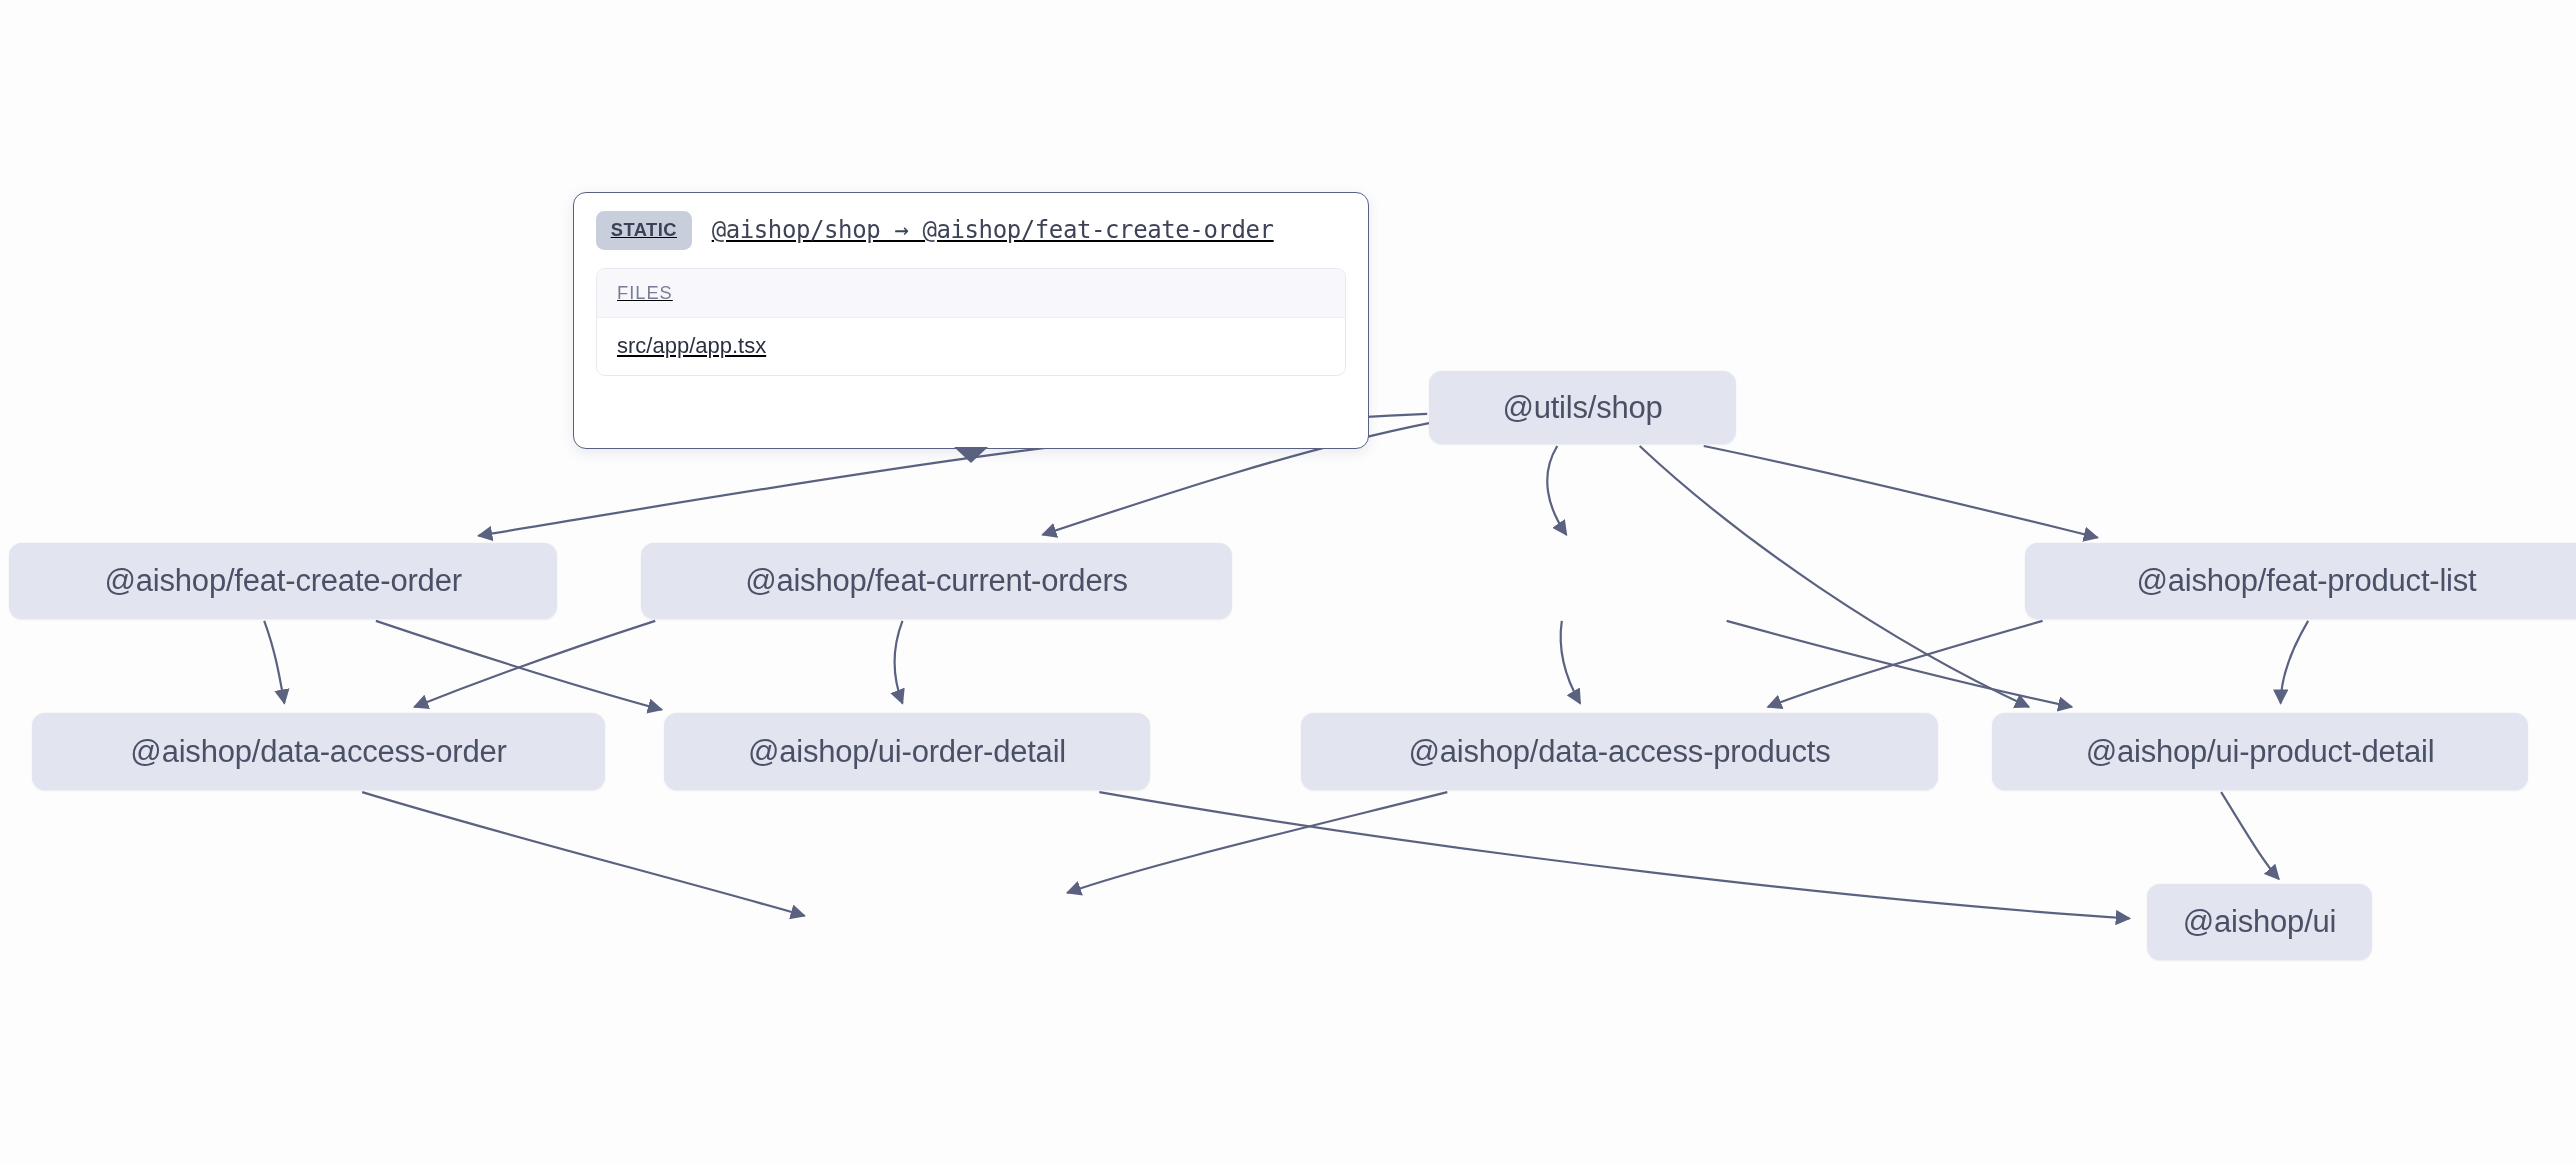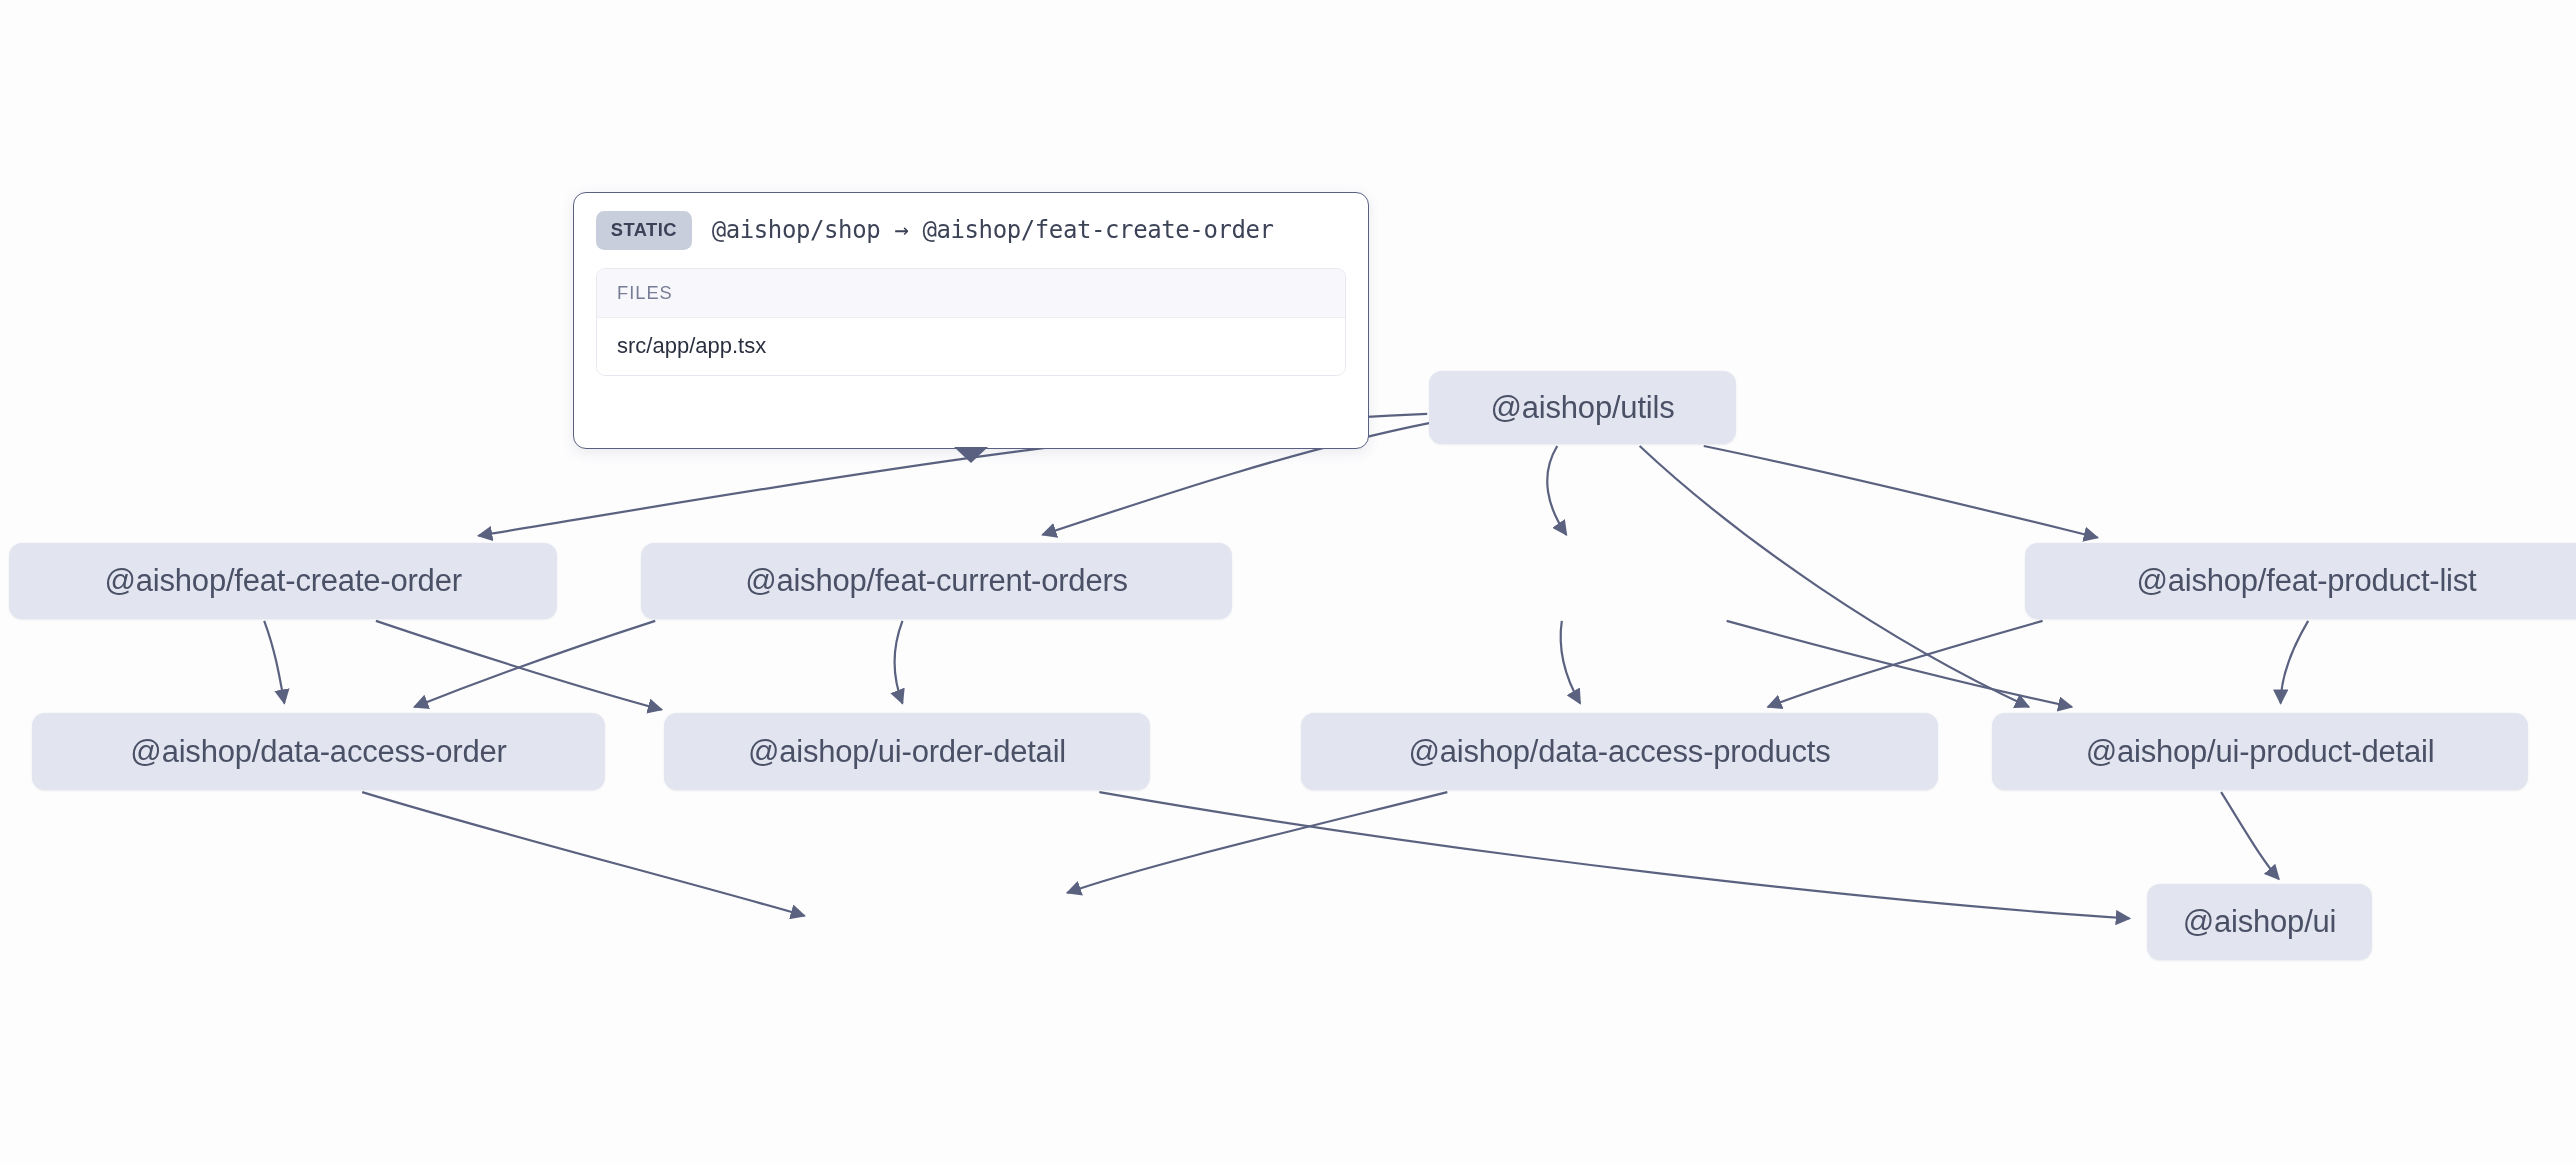--- a/index.html
+++ b/index.html
@@ -38,20 +38,21 @@
   #card {
     position: absolute;
     left: 573px; top: 192px;
     width: 796px; height: 257px;
     box-sizing: border-box;
     background: #ffffff;
     border: 1.8px solid #5a6180;
     border-radius: 13px;
     box-shadow: 0 3.7px 13px rgba(60,70,100,0.10);
     z-index: 40;
+    text-decoration: underline;
   }
   #card-pointer {
     position: absolute;
     left: 954px; top: 447px;
     width: 0; height: 0;
     border-left: 17.4px solid transparent;
     border-right: 17.4px solid transparent;
     border-top: 16.5px solid #5a6180;
     z-index: 41;
   }
@@ -143,21 +144,21 @@
       <path d="M 395 865 C 560 915, 740 960, 878 1000"></path>
 
       <path d="M 1200 865 C 1600 935, 2050 985, 2325 1003"></path>
 
       <path d="M 1580 865 C 1420 905, 1250 945, 1165 975"></path>
 
       <path d="M 2425 865 C 2450 905, 2470 940, 2488 960"></path>
     </g>
   </svg>
 
-  <div class="node" style="left:1429px;top:371px;width:307px;height:73px;">@aishop/utils</div>
+  <div class="node" style="left:1429px;top:371px;width:307px;height:73px;">@utils/shop</div>
 
   <div class="node" style="left:9.2px;top:543px;width:548px;height:76px;">@aishop/feat-create-order</div>
 
   <div class="node" style="left:641px;top:543px;width:591px;height:76px;">@aishop/feat-current-orders</div>
 
 
   <div class="node" style="left:2025px;top:543px;width:563px;height:76px;">@aishop/feat-product-list</div>
 
   <div class="node" style="left:32px;top:713px;width:573px;height:77px;">@aishop/data-access-order</div>
 

